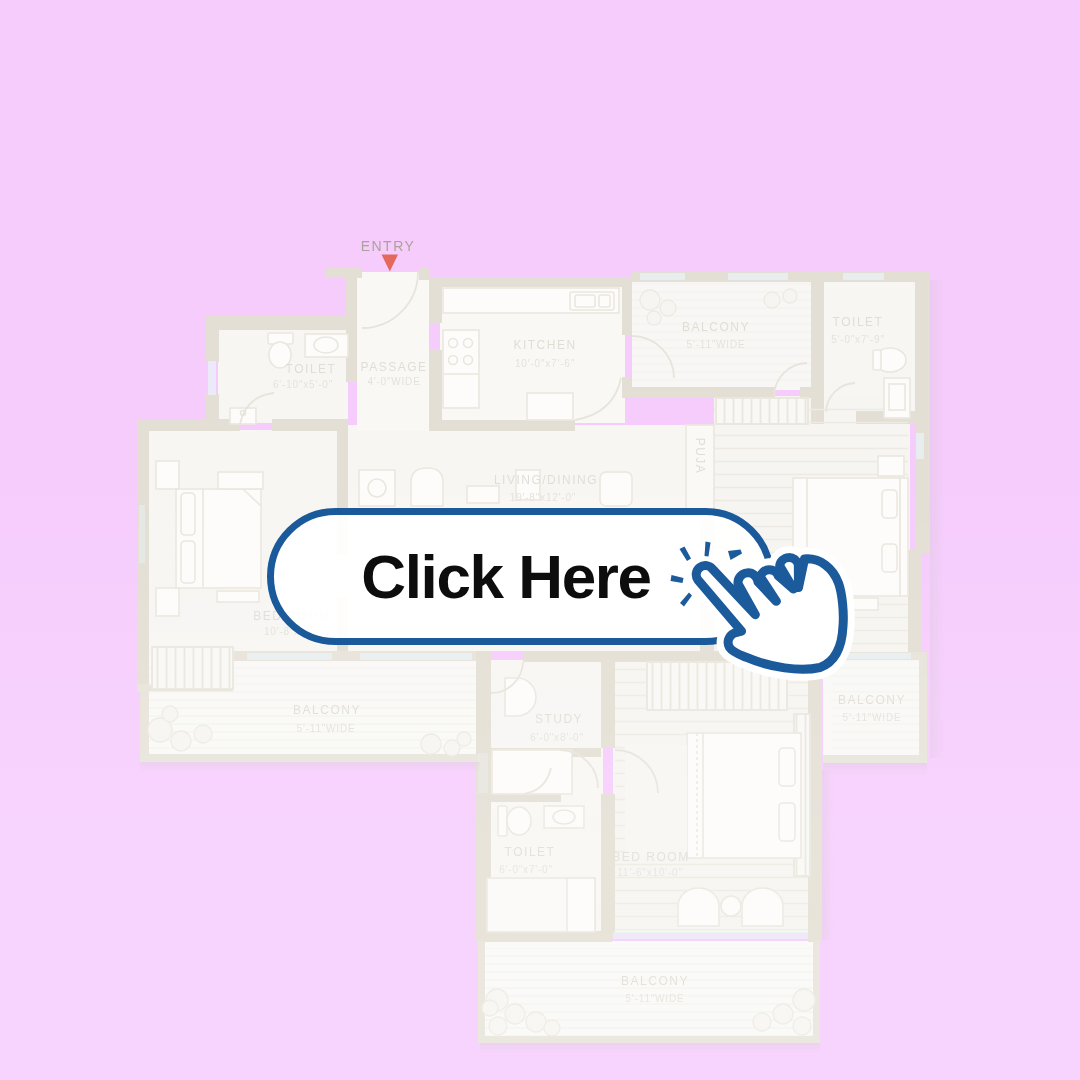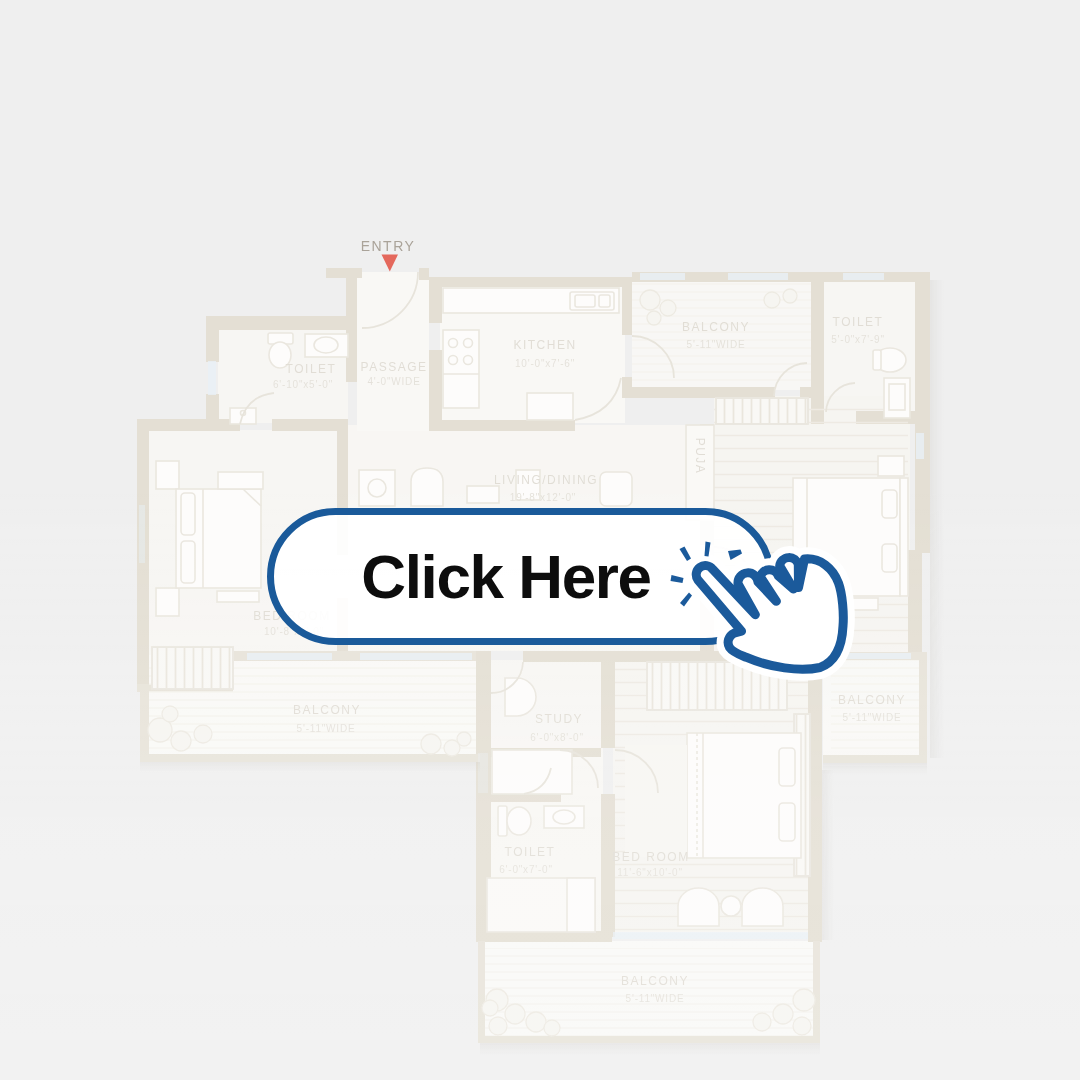--- a/index.html
+++ b/index.html
@@ -1,16 +1,16 @@
 <!DOCTYPE html>
 <html><head>
 <meta charset="utf-8">
 <style>
   html,body{margin:0;padding:0;background:#ffffff;}
-  #stage{position:relative;width:1080px;height:1080px;background:#e5e5e5;overflow:hidden;
+  #stage{position:relative;width:1080px;height:1080px;background:#f0abfc;overflow:hidden;
          font-family:"Liberation Sans", sans-serif;}
   svg{position:absolute;left:0;top:0;}
   .rn{fill:#cdc7ba;font-size:12px;letter-spacing:1.5px;}
   .rd{fill:#d3cec2;font-size:10px;letter-spacing:0.8px;}
 </style>
 </head>
 <body>
 <div id="stage">
 <svg width="1080" height="1080" viewBox="0 0 1080 1080">
 

